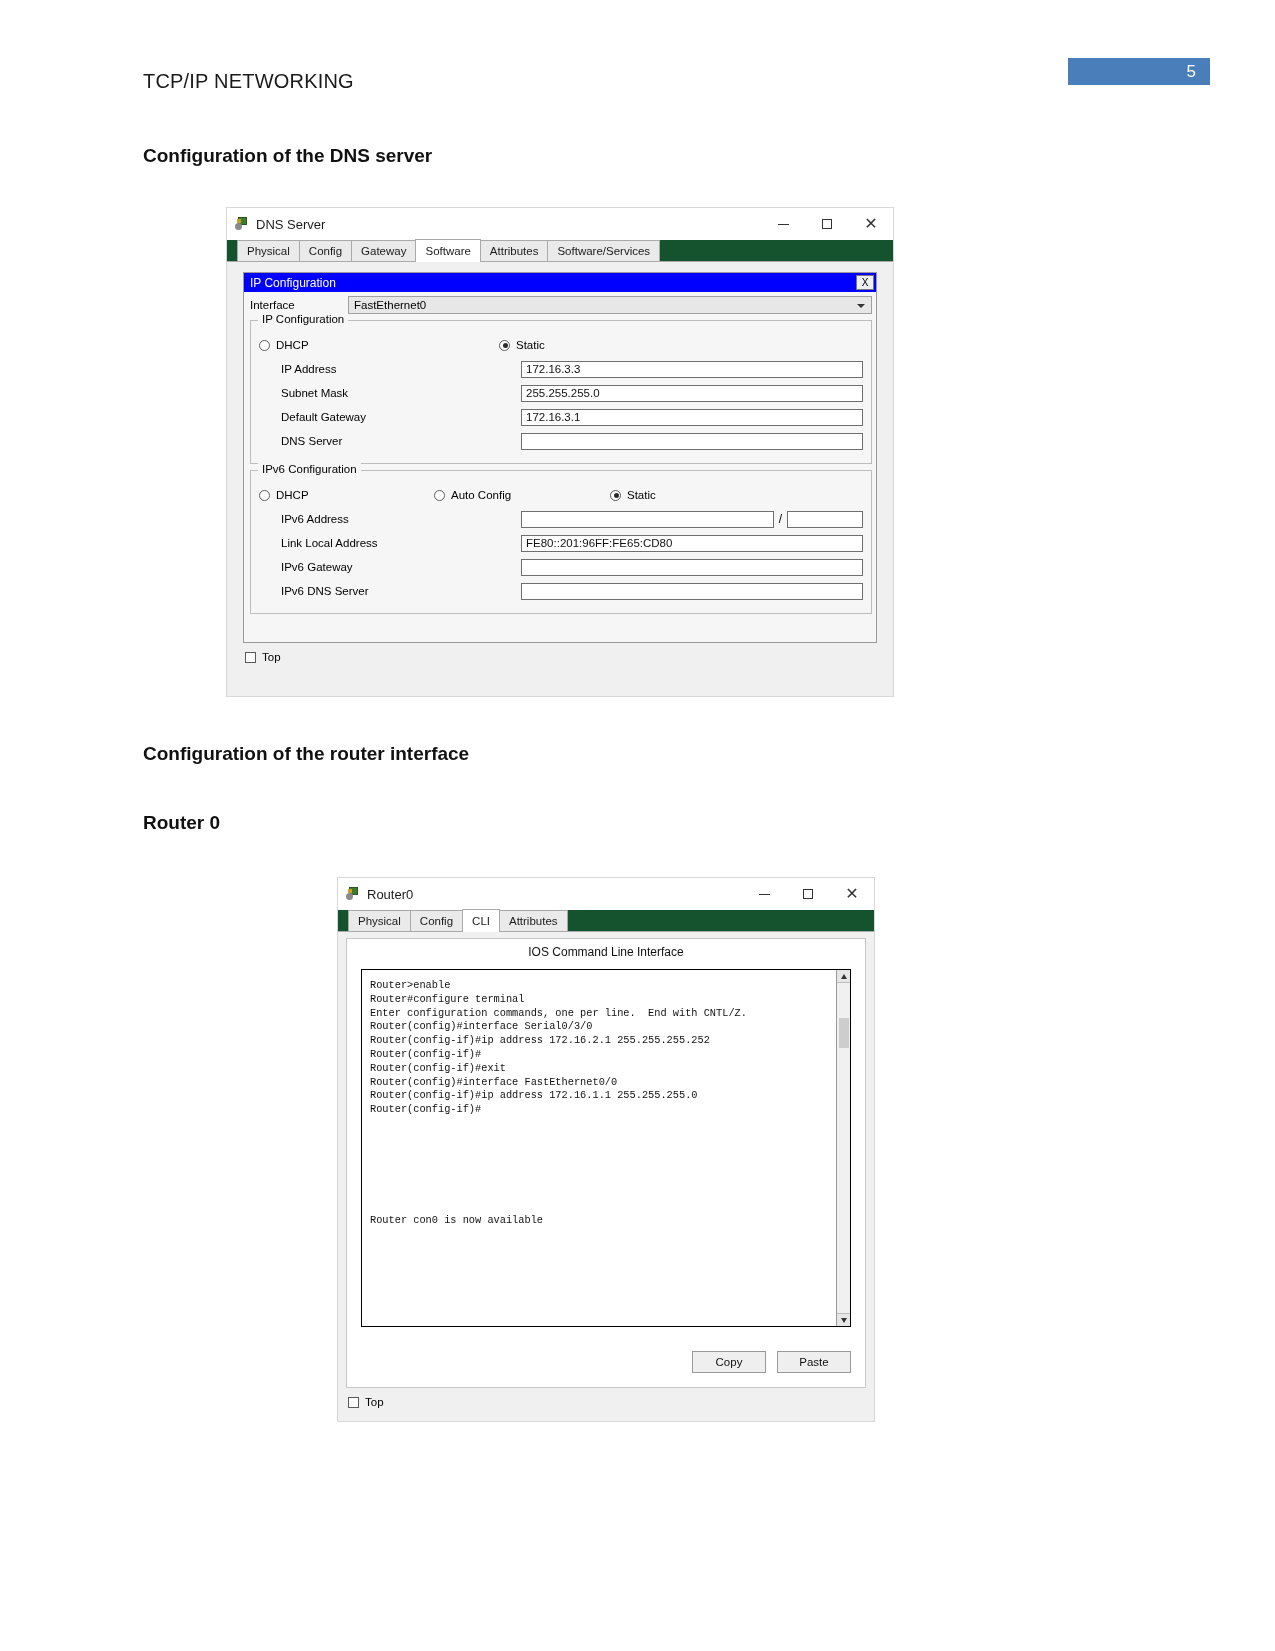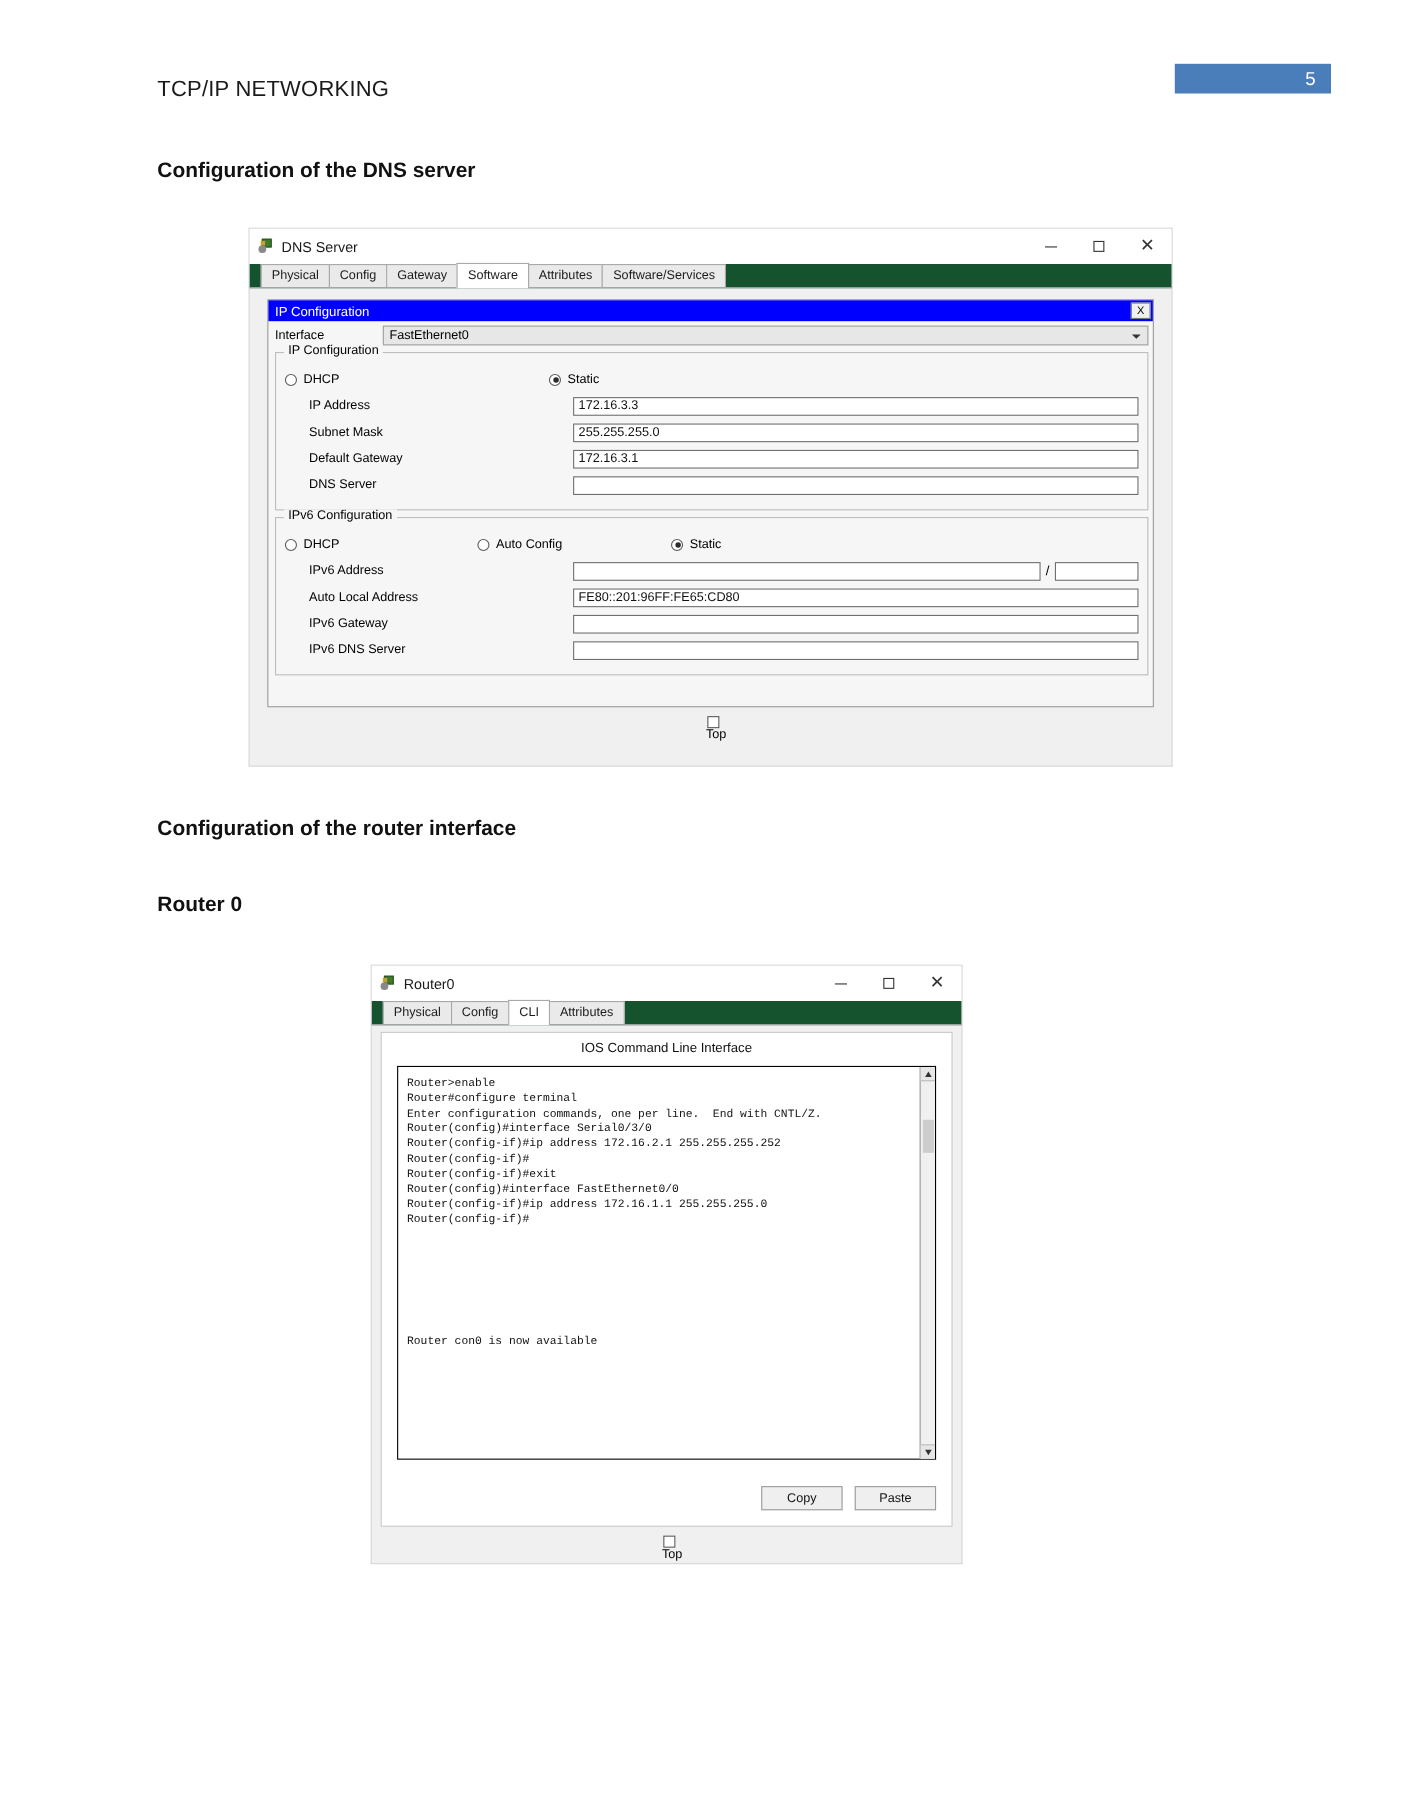--- a/index.html
+++ b/index.html
@@ -92,21 +92,21 @@
   }
   .pt-tab.active {
     background:#ffffff;
     height:23px;
     padding-top:4px;
     position:relative; top:1px;
     z-index:2;
   }
 
   
-  #dns-window { top:207px; left:226px; width:840px; height:490px; }
+  #dns-window { top:207px; left:226px; width:668px; height:490px; }
   .dns-body { padding:6px 8px 0 8px; }
 
   .ipcfg-panel {
     background:#f6f6f6;
     border:1px solid #9a9a9a;
     margin:4px 8px 0 8px;
   }
   .ipcfg-titlebar {
     height:19px;
     background:#0000ff;
@@ -192,21 +192,20 @@
   }
   .slash { padding:0 5px; font-size:12px; }
   .tbox.prefix { flex:none; width:76px; }
 
   .dns-filler { height:28px; }
 
   .top-row {
     display:flex; align-items:center;
     font-size:11.5px;
     margin:8px 0 0 10px;
-    flex-direction:column;
   }
   .chk {
     width:11px; height:11px;
     border:1px solid #5a5a5a; background:#fff;
     margin-right:6px; flex:none;
   }
 
   
   #router-window { top:877px; left:337px; width:538px; height:545px; }
   .cli-panel {
@@ -383,21 +382,21 @@
           </span>
         </div>
 
         <div class="field-row">
           <span class="field-label">IPv6 Address</span>
           <span class="tbox"></span>
           <span class="slash">/</span>
           <span class="tbox prefix"></span>
         </div>
         <div class="field-row">
-          <span class="field-label">Auto Local Address</span>
+          <span class="field-label">Link Local Address</span>
           <span class="tbox">FE80::201:96FF:FE65:CD80</span>
         </div>
         <div class="field-row">
           <span class="field-label">IPv6 Gateway</span>
           <span class="tbox"></span>
         </div>
         <div class="field-row">
           <span class="field-label">IPv6 DNS Server</span>
           <span class="tbox"></span>
         </div>

